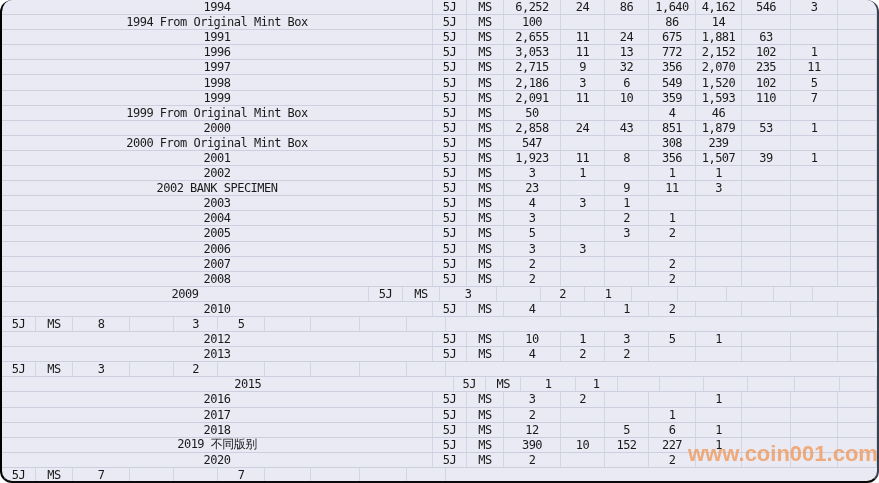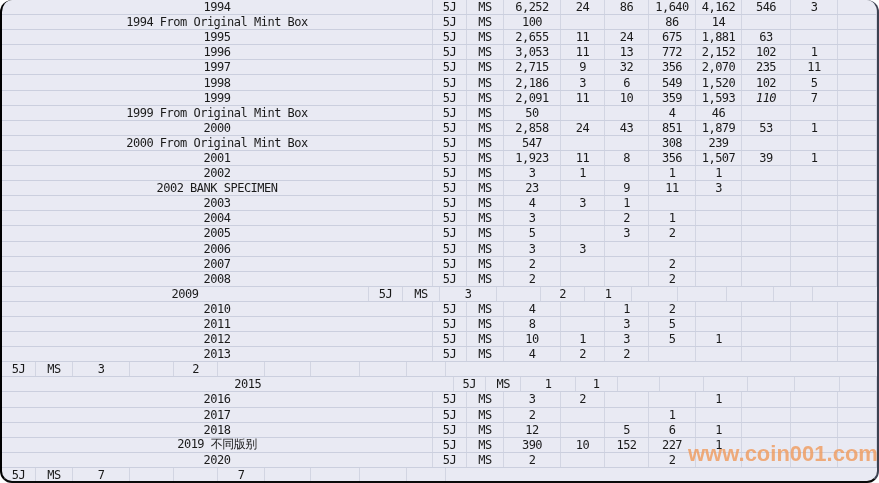--- a/index.html
+++ b/index.html
@@ -70,21 +70,21 @@
         <div class="cell" style="width: 57px;">100</div>
         <div class="cell" style="width: 44px;"></div>
         <div class="cell" style="width: 44px;"></div>
         <div class="cell" style="width: 47px;">86</div>
         <div class="cell" style="width: 46px;">14</div>
         <div class="cell" style="width: 49px;"></div>
         <div class="cell" style="width: 47px;"></div>
         <div class="cell" style="width: 39px;"></div>
       </div>
       <div class="row">
-        <div class="cell" style="width: 431px;">1995</div>
+        <div class="cell" style="width: 431px;">1991</div>
         <div class="cell" style="width: 34px;">5J</div>
         <div class="cell" style="width: 37px;">MS</div>
         <div class="cell" style="width: 57px;">2,655</div>
         <div class="cell" style="width: 44px;">11</div>
         <div class="cell" style="width: 44px;">24</div>
         <div class="cell" style="width: 47px;">675</div>
         <div class="cell" style="width: 46px;">1,881</div>
         <div class="cell" style="width: 49px;">63</div>
         <div class="cell" style="width: 47px;"></div>
         <div class="cell" style="width: 39px;"></div>
@@ -130,21 +130,21 @@
       </div>
       <div class="row">
         <div class="cell" style="width: 431px;">1999</div>
         <div class="cell" style="width: 34px;">5J</div>
         <div class="cell" style="width: 37px;">MS</div>
         <div class="cell" style="width: 57px;">2,091</div>
         <div class="cell" style="width: 44px;">11</div>
         <div class="cell" style="width: 44px;">10</div>
         <div class="cell" style="width: 47px;">359</div>
         <div class="cell" style="width: 46px;">1,593</div>
-        <div class="cell" style="width: 49px; font-style: italic;">110</div>
+        <div class="cell" style="width: 49px;">110</div>
         <div class="cell" style="width: 47px;">7</div>
         <div class="cell" style="width: 39px;"></div>
       </div>
       <div class="row">
         <div class="cell" style="width: 431px;">1999 From Original Mint Box</div>
         <div class="cell" style="width: 34px;">5J</div>
         <div class="cell" style="width: 37px;">MS</div>
         <div class="cell" style="width: 57px;">50</div>
         <div class="cell" style="width: 44px;"></div>
         <div class="cell" style="width: 44px;"></div>
@@ -317,21 +317,20 @@
         <div class="cell" style="width: 57px;">4</div>
         <div class="cell" style="width: 44px;"></div>
         <div class="cell" style="width: 44px;">1</div>
         <div class="cell" style="width: 47px;">2</div>
         <div class="cell" style="width: 46px;"></div>
         <div class="cell" style="width: 49px;"></div>
         <div class="cell" style="width: 47px;"></div>
         <div class="cell" style="width: 39px;"></div>
       </div>
       <div class="row">
-        <div class="cell" style="width: 431px;">2011</div>
         <div class="cell" style="width: 34px;">5J</div>
         <div class="cell" style="width: 37px;">MS</div>
         <div class="cell" style="width: 57px;">8</div>
         <div class="cell" style="width: 44px;"></div>
         <div class="cell" style="width: 44px;">3</div>
         <div class="cell" style="width: 47px;">5</div>
         <div class="cell" style="width: 46px;"></div>
         <div class="cell" style="width: 49px;"></div>
         <div class="cell" style="width: 47px;"></div>
         <div class="cell" style="width: 39px;"></div>

